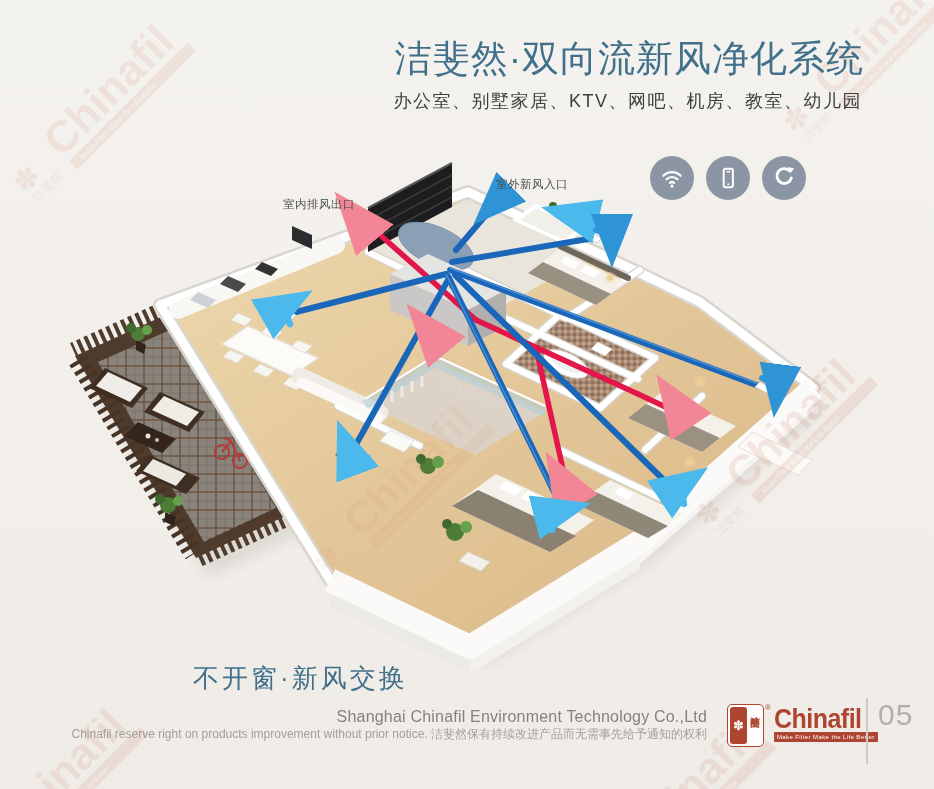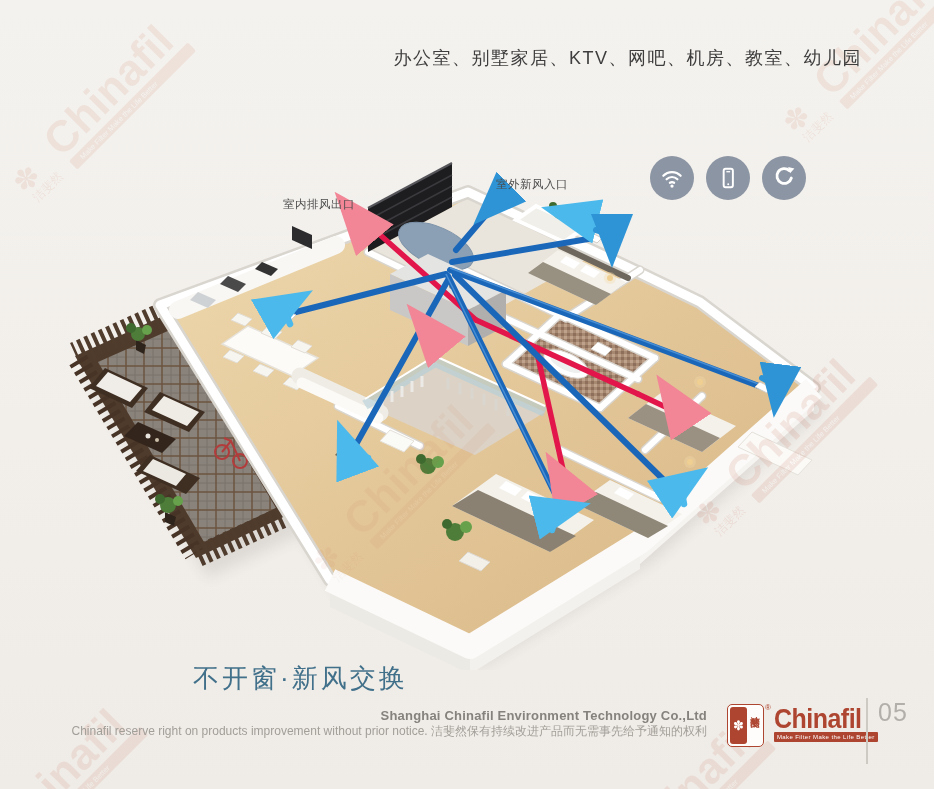--- a/index.html
+++ b/index.html
@@ -35,21 +35,21 @@
   .icon-circle svg{display:block;}
 
   
   .tagline{
     position:absolute;left:193px;top:661px;
     font-size:26px;font-weight:400;color:#41708a;letter-spacing:3px;
   }
 
   
   .footer-text{position:absolute;right:227px;top:708px;text-align:right;white-space:nowrap;}
-  .footer-company{font-size:13px;font-weight:bold;color:#85827d;letter-spacing:.2px;}
+  .footer-company{font-size:16px;font-weight:normal;color:#85827d;letter-spacing:.2px;}
   .footer-notice{font-size:12px;color:#a29e98;}
 
   .logo{position:absolute;left:727px;top:704px;display:flex;align-items:flex-start;}
   .logo-mark{
     display:flex;gap:2px;border:1.5px solid #ad4530;border-radius:5px;padding:2px;height:37px;background:#fffdfb;
   }
   .logo-flower{
     width:17px;height:37px;background:#ad4530;border-radius:3px;color:#fff;
     display:flex;align-items:center;justify-content:center;font-size:13px;
   }
@@ -62,21 +62,21 @@
   .logo-en{
     font-size:25px;font-weight:bold;color:#ad4530;letter-spacing:-0.5px;line-height:26px;
     transform:scaleY(1.08);transform-origin:top left;
   }
   .logo-tag{
     margin-top:2px;background:#ad4530;color:#fff;font-size:6px;letter-spacing:.4px;
     text-align:center;padding:2px 3px;border-radius:1px;white-space:nowrap;
   }
   .page-divider{position:absolute;left:866px;top:698px;width:1.5px;height:66px;background:#cdc9c3;}
   .page-num{
-    position:absolute;left:878px;top:698px;font-size:25px;color:#b2aeaa;letter-spacing:1px;font-weight:400;
+    position:absolute;left:878px;top:698px;font-size:30px;color:#b2aeaa;letter-spacing:1px;font-weight:400;
   }
 </style>
 </head>
 <body>
 
 <div class="page">
 
   <svg class="plan-svg" width="934" height="520" viewBox="0 0 934 520">
     <defs>
       <linearGradient id="wood" x1="0" y1="0" x2="1" y2="1">
@@ -364,20 +364,21 @@
     </defs>
     <use href="#wm" transform="translate(18,188) rotate(-45)" opacity="0.10"></use>
     <use href="#wm" transform="translate(788,128) rotate(-45)" opacity="0.10"></use>
     <use href="#wm" transform="translate(700,522) rotate(-45)" opacity="0.12"></use>
     <use href="#wm" transform="translate(318,568) rotate(-45)" opacity="0.06"></use>
     <use href="#wm" transform="translate(-30,872) rotate(-45)" opacity="0.10"></use>
     <use href="#wm" transform="translate(598,886) rotate(-45)" opacity="0.10"></use>
   </svg>
 
   <header class="header">
+    <h1>洁斐然·双向流新风净化系统</h1>
     <p>办公室、别墅家居、KTV、网吧、机房、教室、幼儿园</p>
   </header>
 
   <div class="icon-row">
     <div class="icon-circle">
       <svg width="26" height="26" viewBox="0 0 24 24" fill="none" stroke="#ffffff" stroke-width="2" stroke-linecap="round">
         <path d="M4,10 a11,11 0 0 1 16,0"></path>
         <path d="M7,13.2 a7,7 0 0 1 10,0"></path>
         <path d="M10,16.4 a3.6,3.6 0 0 1 4,0"></path>
         <circle cx="12" cy="19.4" r="1.5" fill="#ffffff" stroke="none"></circle>

